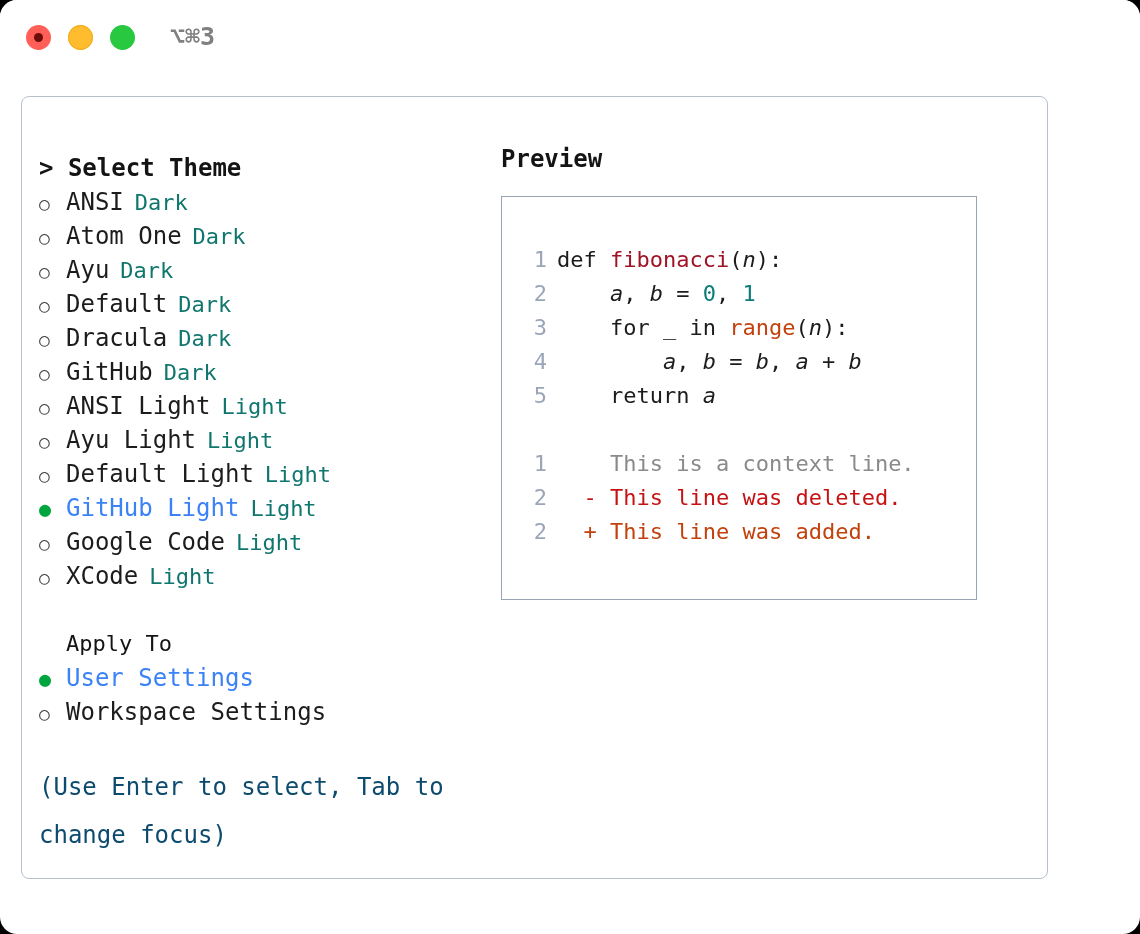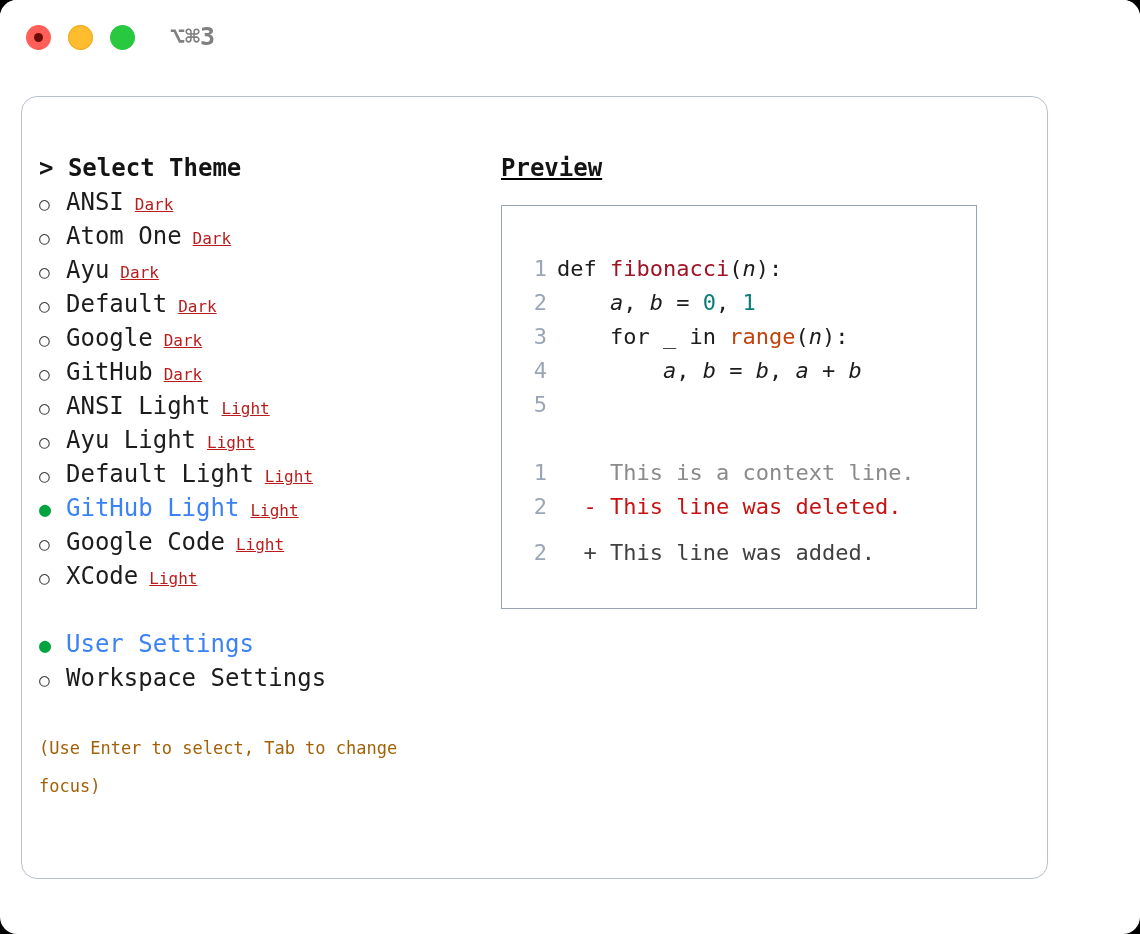--- a/index.html
+++ b/index.html
@@ -80,21 +80,21 @@
   }
 
   
   .panel {
     position: absolute;
     left: 21px;
     top: 96px;
     width: 1027px;
     height: 783px;
     border: 1.6px solid #b7c0cd;
-    border-radius: 16px;
+    border-radius: 8px;
     box-sizing: border-box;
     background: #ffffff;
   }
 
   
   .left-col {
     position: absolute;
     left: 17px;
     top: 54px;
     width: 450px;
@@ -135,53 +135,51 @@
     font-size: 20px;
   }
   .label {
     color: #1c1c1c;
     font-size: 24px;
   }
   .row.selected .label {
     color: #3b82f6;
   }
   .tag {
-    color: #b91c1c;
-    font-size: 16px;
+    color: #0f766e;
+    font-size: 22px;
     padding-left: 11px;
-    text-decoration: underline;
   }
 
   .apply-head {
     font-size: 22px;
     font-weight: normal;
     color: #141414;
     line-height: 34px;
     height: 34px;
     padding-left: 27px;
     white-space: pre;
   }
   .spacer-34 { height: 34px; }
 
   .hint {
-    font-size: 17px;
-    color: #a16207;
-    line-height: 38px;
+    font-size: 24px;
+    color: #0c4a6e;
+    line-height: 48px;
     width: 412px;
     white-space: pre-wrap;
     word-break: normal;
   }
 
   
   .right-col {
     position: absolute;
     left: 479px;
-    top: 54px;
+    top: 45px;
     width: 490px;
-    text-decoration: underline;
   }
   .preview-title {
     font-size: 24px;
     font-weight: bold;
     color: #141414;
     line-height: 34px;
     height: 34px;
     white-space: pre;
   }
   .code-box {
@@ -215,21 +213,21 @@
     font-size: 22px;
     padding-right: 10px;
   }
   .code-text { color: #1c1c1c; white-space: pre; }
   .tok-fn    { color: #a01224; }
   .tok-num   { color: #0b7c77; }
   .tok-call  { color: #c2410c; }
   .tok-var   { font-style: italic; }
   .diff-ctx  { color: #8a8a8a; }
   .diff-del  { color: #c61212; text-align: right; }
-  .diff-add  { color: #404040; margin-top: 12px; }
+  .diff-add  { color: #c2410c; }
   .gap-line  { height: 34px; }
 </style>
 </head>
 <body>
 
 <div class="window">
 
   <div class="titlebar">
     <div class="lights">
       <span class="light red"></span>
@@ -243,32 +241,33 @@
 
     <div class="left-col">
 
       <div class="section-head"><span class="caret">&gt; </span><span>Select Theme</span></div>
 
       <div class="list" id="theme-list">
           <div class="row"><span class="marker">○</span><span class="label">ANSI</span><span class="tag">Dark</span></div>
           <div class="row"><span class="marker">○</span><span class="label">Atom One</span><span class="tag">Dark</span></div>
           <div class="row"><span class="marker">○</span><span class="label">Ayu</span><span class="tag">Dark</span></div>
           <div class="row"><span class="marker">○</span><span class="label">Default</span><span class="tag">Dark</span></div>
-          <div class="row"><span class="marker">○</span><span class="label">Google</span><span class="tag">Dark</span></div>
+          <div class="row"><span class="marker">○</span><span class="label">Dracula</span><span class="tag">Dark</span></div>
           <div class="row"><span class="marker">○</span><span class="label">GitHub</span><span class="tag">Dark</span></div>
           <div class="row"><span class="marker">○</span><span class="label">ANSI Light</span><span class="tag">Light</span></div>
           <div class="row"><span class="marker">○</span><span class="label">Ayu Light</span><span class="tag">Light</span></div>
           <div class="row"><span class="marker">○</span><span class="label">Default Light</span><span class="tag">Light</span></div>
           <div class="row selected"><span class="marker">●</span><span class="label">GitHub Light</span><span class="tag">Light</span></div>
           <div class="row"><span class="marker">○</span><span class="label">Google Code</span><span class="tag">Light</span></div>
           <div class="row"><span class="marker">○</span><span class="label">XCode</span><span class="tag">Light</span></div>
         </div>
 
       <div class="spacer-34"></div>
 
+      <div class="apply-head">Apply To</div>
 
       <div class="list" id="apply-list">
           <div class="row selected"><span class="marker">●</span><span class="label">User Settings</span></div>
           <div class="row"><span class="marker">○</span><span class="label">Workspace Settings</span></div>
         </div>
 
       <div class="spacer-34"></div>
 
       <div class="hint">(Use Enter to select, Tab to change focus)</div>
     </div>
@@ -276,21 +275,21 @@
     <div class="right-col">
       <div class="preview-title">Preview</div>
 
       <div class="code-box">
         <div class="code-inner">
           <div id="code-lines">
               <div class="code-line"><span class="ln">1</span><span class="code-text"><span>def </span><span class="tok-fn">fibonacci</span><span>(</span><span class="tok-var">n</span><span>):</span></span></div>
               <div class="code-line"><span class="ln">2</span><span class="code-text"><span>    </span><span class="tok-var">a</span><span>, </span><span class="tok-var">b</span><span> = </span><span class="tok-num">0</span><span>, </span><span class="tok-num">1</span></span></div>
               <div class="code-line"><span class="ln">3</span><span class="code-text"><span>    for _ in </span><span class="tok-call">range</span><span>(</span><span class="tok-var">n</span><span>):</span></span></div>
               <div class="code-line"><span class="ln">4</span><span class="code-text"><span>        </span><span class="tok-var">a</span><span>, </span><span class="tok-var">b</span><span> = </span><span class="tok-var">b</span><span>, </span><span class="tok-var">a</span><span> + </span><span class="tok-var">b</span></span></div>
-              <div class="code-line"><span class="ln">5</span></div>
+              <div class="code-line"><span class="ln">5</span><span class="code-text"><span>    return </span><span class="tok-var">a</span></span></div>
             </div>
           <div class="gap-line"></div>
           <div id="diff-lines">
               <div class="code-line"><span class="ln">1</span><span class="code-text diff-ctx">    This is a context line.</span></div>
               <div class="code-line"><span class="ln">2</span><span class="code-text diff-del">  - This line was deleted.</span></div>
               <div class="code-line"><span class="ln">2</span><span class="code-text diff-add">  + This line was added.</span></div>
             </div>
         </div>
       </div>
     </div>

